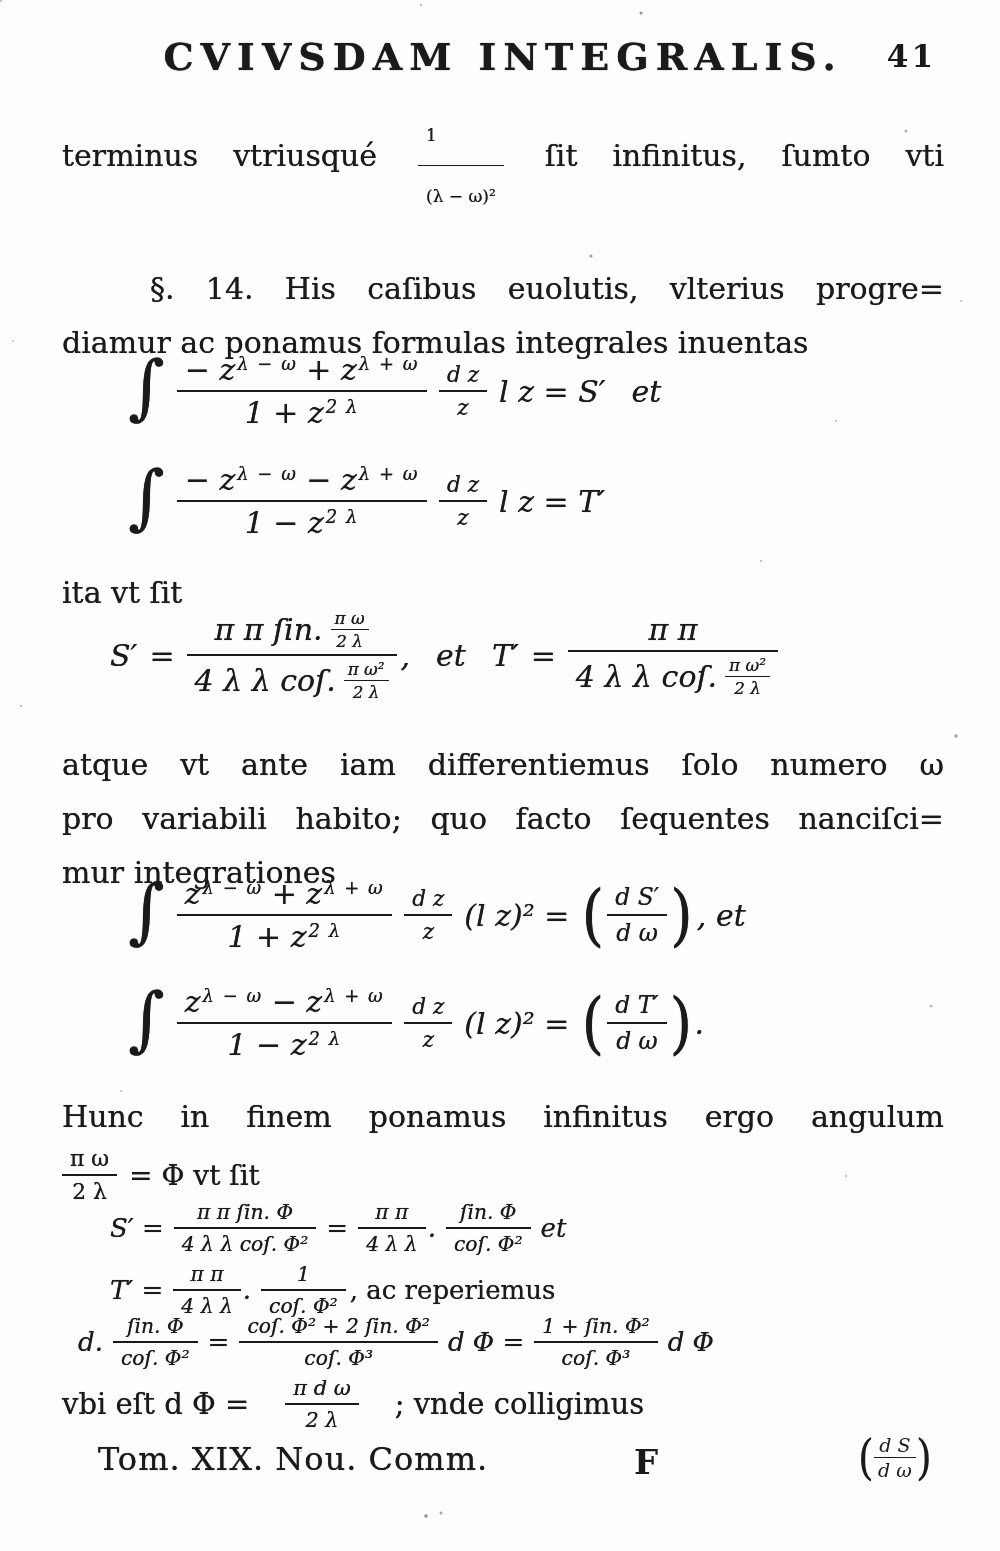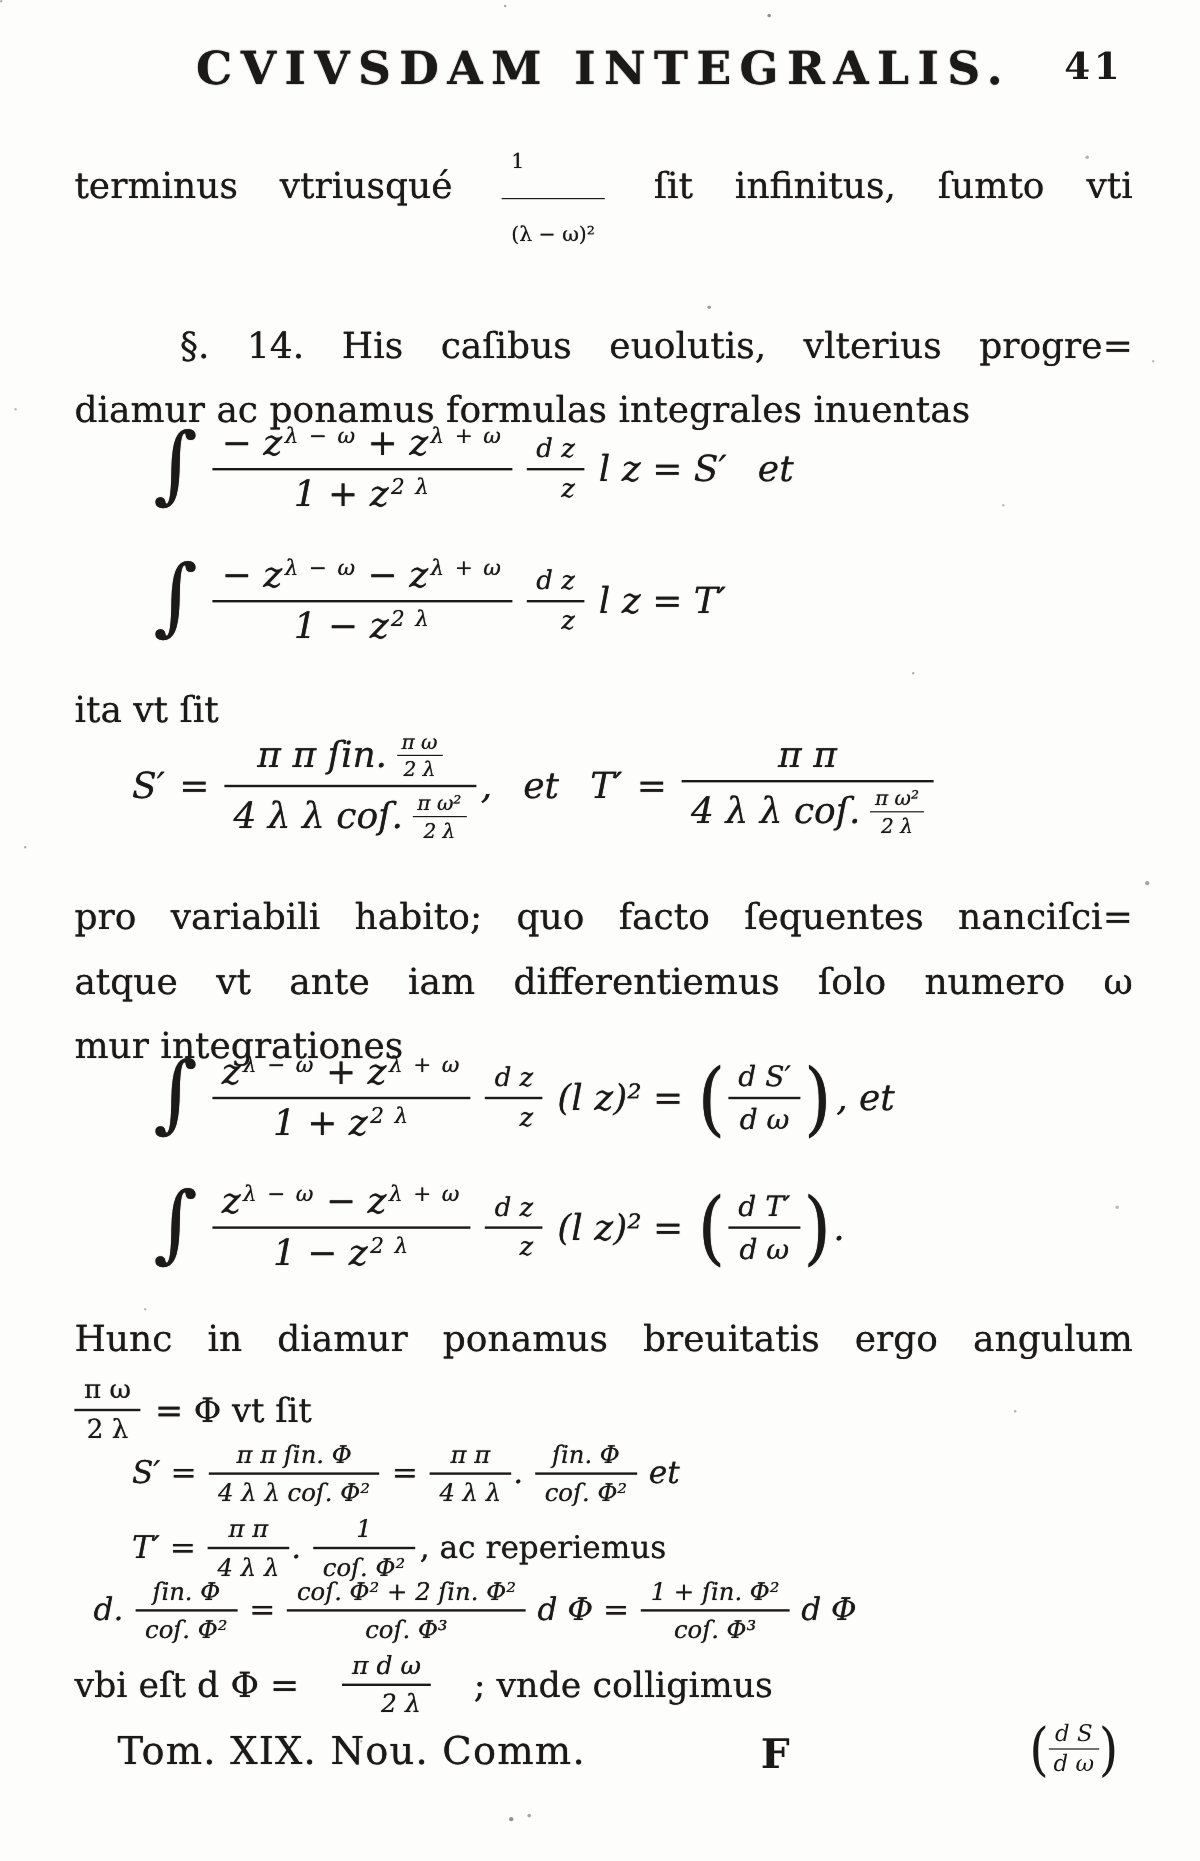--- a/index.html
+++ b/index.html
@@ -35,21 +35,21 @@
     white-space: nowrap;
   }
   .eq-sm { font-size: 26px; gap: 10px; }
   .int { font-size: 2.35em; line-height: 0.8; transform: translateY(-4px); }
   .frac { display: inline-flex; flex-direction: column; text-align: center; vertical-align: middle; }
   .frac > .num { display: block; padding: 0 8px 3px; }
   .frac > .den { display: block; border-top: 2.5px solid #1b1a18; padding: 3px 8px 0; }
   .frac > .num.flexc, .frac > .den.flexc {
     display: flex; align-items: center; justify-content: center; gap: 8px;
   }
-  .frac-dz { font-size: 0.72em; text-align: right; }
+  .frac-dz { font-size: 0.72em; }
   .frac-dz > .den { border-top-width: 2px; }
   .frac-md { font-size: 0.78em; }
   .frac-md > .den { border-top-width: 2px; }
   .frac-sm { font-size: 0.56em; }
   .frac-sm > .num { padding: 0 4px 1px; }
   .frac-sm > .den { border-top-width: 1.5px; padding: 1px 4px 0; }
   .frac-xs { font-size: 17px; font-style: normal; margin: 0 6px; transform: translateY(8px); }
   .frac-xs > .den { border-top-width: 1.5px; }
   sup.sp { font-size: 0.6em; vertical-align: 0.55em; letter-spacing: 1.5px; margin-left: 2px; }
   .op { margin-left: 9px; }
@@ -156,22 +156,22 @@
           <span>4 λ λ coſ.</span>
           <span class="frac frac-sm">
             <span class="num">π ω²</span>
             <span class="den">2 λ</span>
           </span>
         </span>
     </span>
   </div>
 
   <div class="sec body-text" style="top:738px;">
+    <div class="jline">atque vt ante iam differentiemus ſolo numero ω</div>
     <div class="jline">pro variabili habito; quo facto ſequentes nanciſci=</div>
-    <div class="jline">atque vt ante iam differentiemus ſolo numero ω</div>
     <div>mur integrationes</div>
   </div>
 
   <div class="sec eq" style="top:876px; left:128px;">
     <span class="int">∫</span>
     <span class="frac">
       <span class="num"><span>z</span><sup class="sp">λ − ω</sup><span class="op">+ z</span><sup class="sp">λ + ω</sup></span>
       <span class="den"><span>1 + z</span><sup class="sp">2 λ</sup></span>
     </span>
     <span class="frac frac-dz">
@@ -206,21 +206,21 @@
         <span class="frac frac-md">
           <span class="num">d T′</span>
           <span class="den">d ω</span>
         </span>
         <span class="paren">)</span>
       </span>
     <span style="margin-left:-10px;">.</span>
   </div>
 
   <div class="sec body-text" style="top:1090px;">
-    <div class="jline">Hunc in diamur ponamus breuitatis ergo angulum</div>
+    <div class="jline">Hunc in finem ponamus infinitus ergo angulum</div>
   </div>
   <div class="sec eq" style="top:1146px; left:62px; font-size:28px;">
     <span class="frac frac-md" style="font-style:normal;">
         <span class="num">π ω</span>
         <span class="den">2 λ</span>
       </span>
     <span style="font-style:normal;">= Φ vt ſit</span>
   </div>
 
   <div class="sec eq eq-sm" style="top:1200px; left:110px;">

